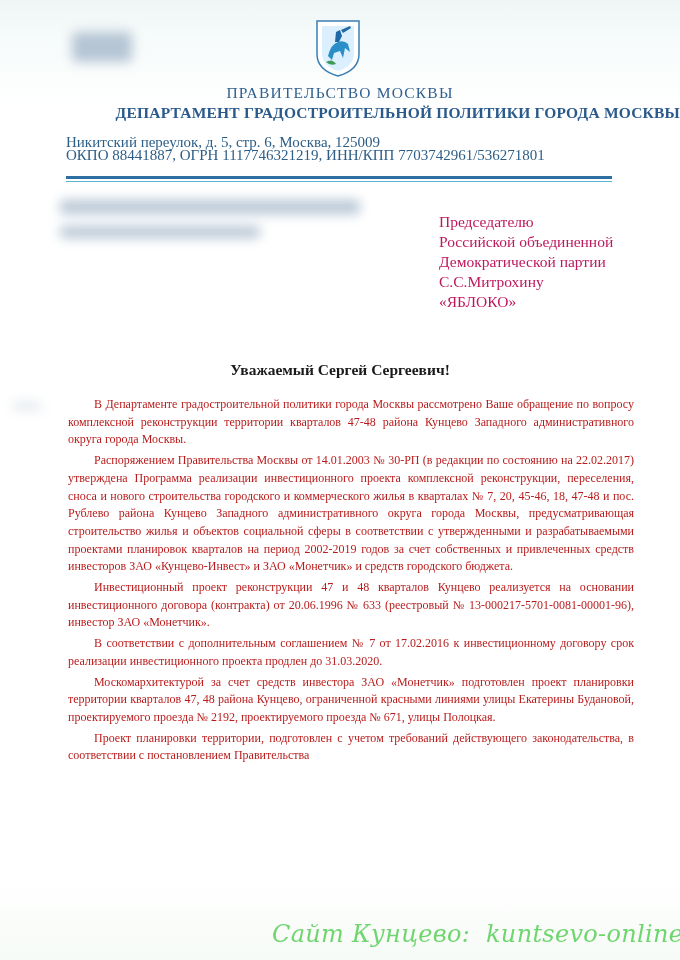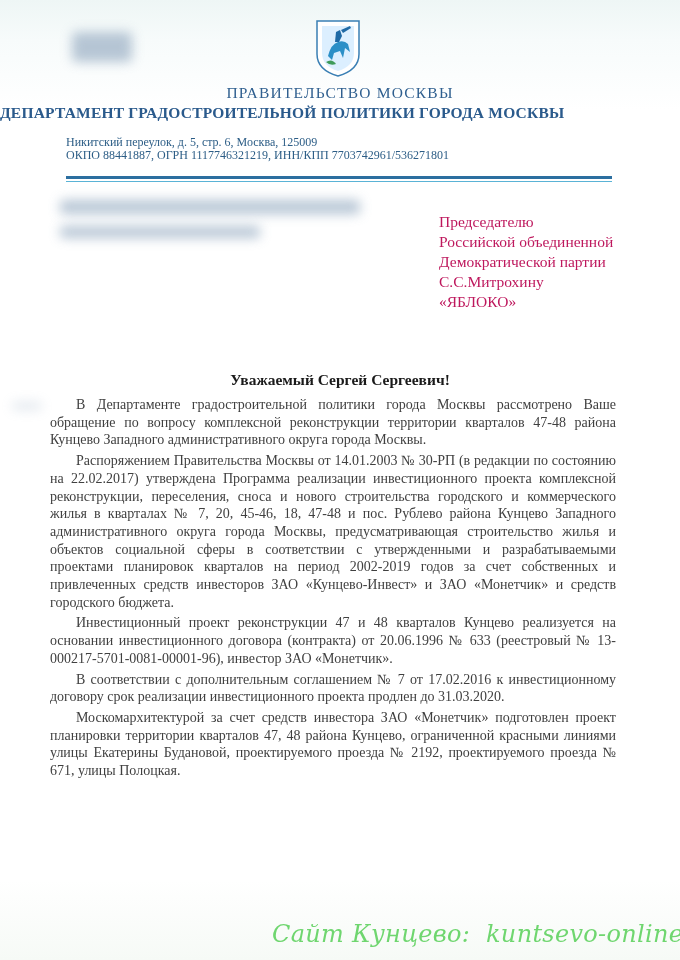--- a/index.html
+++ b/index.html
@@ -13,39 +13,39 @@
     position: absolute; left: 0; top: 0; width: 680px; height: 960px;
     background: linear-gradient(180deg, #eef6f5 0px, #f7fbfb 40px, #ffffff 110px, #ffffff 880px, #f6faf6 960px);
   }
   .blur-block { position: absolute; background: #9fb3c7; filter: blur(6px); opacity: .75; border-radius: 4px; }
   .emblem { position: absolute; left: 314px; top: 18px; width: 48px; height: 60px; }
   .gov-title {
     position: absolute; left: 0; width: 680px; top: 84px; text-align: center;
     font-size: 15.5px; letter-spacing: 1.2px; color: #2f5f8f;
   }
   .dept-title {
-    position: absolute; left: 0; width: 680px; top: 104px; text-align: left;
+    position: absolute; left: 0; width: 680px; top: 104px; text-align: right;
     font-size: 15.5px; font-weight: bold; color: #2a5a8c; letter-spacing: .2px;
   }
   .contacts {
-    position: absolute; left: 66px; top: 136px; font-size: 12px; line-height: 12.5px; color: #2c5d86;
+    position: absolute; left: 66px; top: 136px; font-size: 15px; line-height: 12.5px; color: #2c5d86;
   }
   .rule1 { position: absolute; left: 66px; top: 176px; width: 546px; height: 3px; background: #2c6fa0; }
   .rule2 { position: absolute; left: 66px; top: 181px; width: 546px; height: 1px; background: #5ab3d6; }
   .addressee {
     position: absolute; left: 439px; top: 212px; font-size: 15.5px; font-weight: normal; line-height: 20px; color: #be185d;
   }
   .addressee div { white-space: nowrap; }
   .salutation {
     position: absolute; left: 0; width: 680px; top: 361px; text-align: center;
-    font-size: 15.5px; font-weight: bold; color: #1a1a1a; margin-top: 10px;
+    font-size: 15.5px; font-weight: bold; color: #1a1a1a;
   }
   .body-text {
-    position: absolute; left: 50px; top: 396px; width: 566px;
-    font-size: 14px; line-height: 17.7px; text-align: justify; color: #404040;
+    position: absolute; left: 68px; top: 396px; width: 566px;
+    font-size: 12px; line-height: 17.7px; text-align: justify; color: #b91c1c;
   }
   .body-text p { margin: 0 0 3px 0; text-indent: 26px; }
   .watermark {
     position: absolute; left: 272px; top: 920px; font-size: 24px; font-style: italic;
     color: #6fd66f; font-family: "DejaVu Serif", serif; letter-spacing: .3px; white-space: pre;
   }
 </style>
 </head>
 <body>
 
@@ -84,15 +84,16 @@
 </div>
 
 <div class="salutation">Уважаемый Сергей Сергеевич!</div>
 
 <div class="body-text">
   <p>В Департаменте  градостроительной политики города Москвы рассмотрено Ваше обращение по вопросу комплексной реконструкции  территории кварталов 47-48 района Кунцево Западного административного округа города Москвы.</p>
   <p>Распоряжением Правительства Москвы от 14.01.2003 № 30-РП (в редакции по состоянию на 22.02.2017) утверждена Программа реализации инвестиционного проекта комплексной реконструкции, переселения, сноса и нового строительства городского и коммерческого жилья в кварталах № 7, 20, 45-46, 18, 47-48 и пос. Рублево района Кунцево Западного административного округа города Москвы, предусматривающая строительство жилья и объектов социальной сферы в соответствии с утвержденными и разрабатываемыми проектами планировок кварталов на период 2002-2019 годов за счет собственных и привлеченных средств инвесторов ЗАО «Кунцево-Инвест» и ЗАО «Монетчик» и средств городского бюджета.</p>
   <p>Инвестиционный проект реконструкции 47 и 48 кварталов Кунцево реализуется на основании инвестиционного договора (контракта) от 20.06.1996 № 633 (реестровый № 13-000217-5701-0081-00001-96), инвестор ЗАО «Монетчик».</p>
   <p>В соответствии с дополнительным соглашением № 7 от 17.02.2016 к инвестиционному договору срок реализации инвестиционного проекта продлен до 31.03.2020.</p>
   <p>Москомархитектурой за счет средств инвестора ЗАО «Монетчик» подготовлен проект планировки территории кварталов 47, 48 района Кунцево, ограниченной красными линиями улицы Екатерины Будановой, проектируемого проезда № 2192, проектируемого проезда № 671, улицы Полоцкая.</p>
+  <p>Проект планировки территории, подготовлен с учетом требований действующего законодательства, в соответствии с постановлением Правительства</p>
 </div>
 
 <div class="watermark">Сайт Кунцево:  kuntsevo-online.ru</div>
 
 </body></html>

